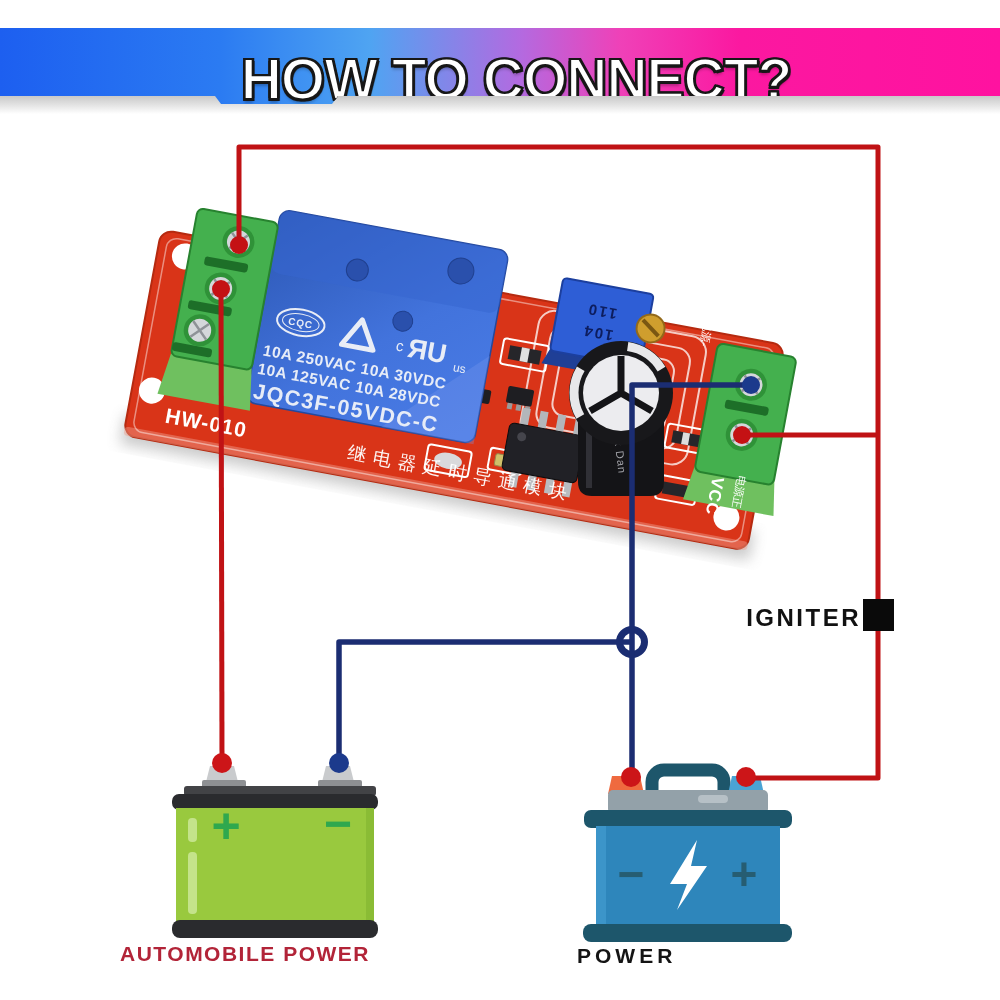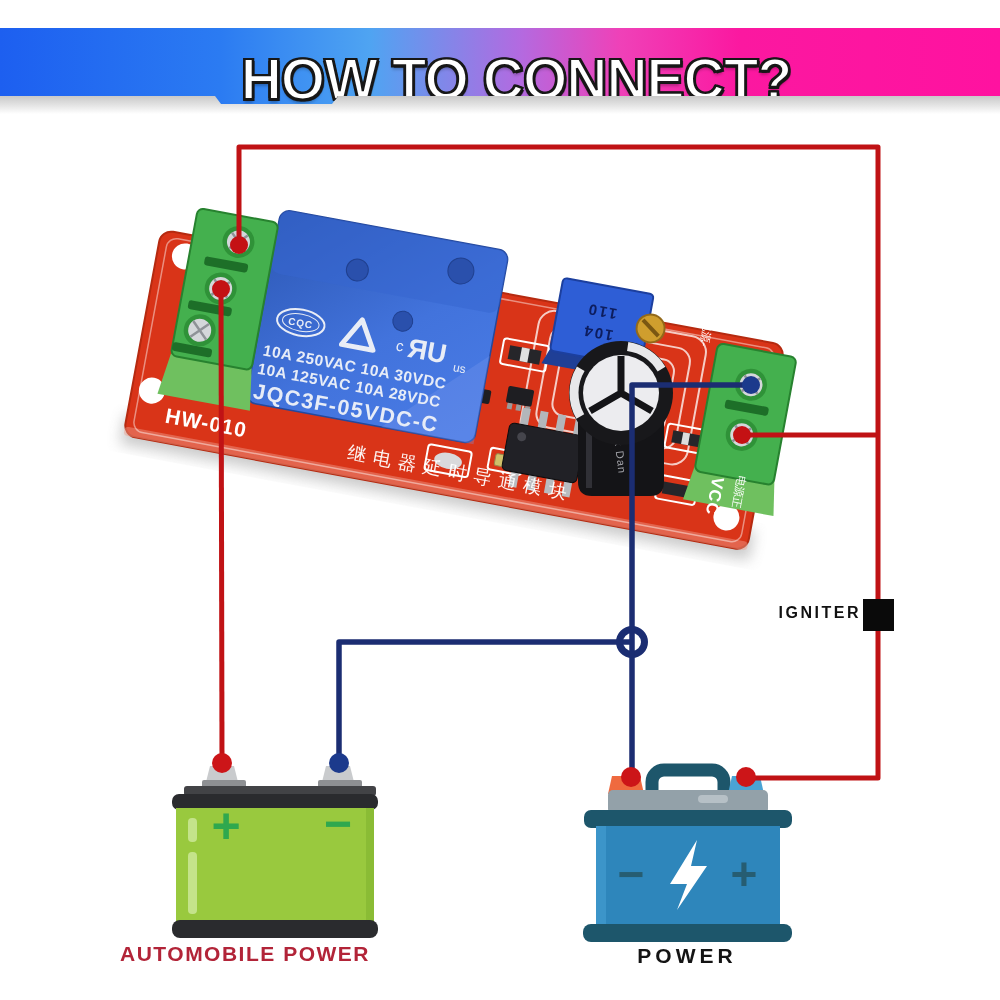--- a/index.html
+++ b/index.html
@@ -14,24 +14,24 @@
     background:linear-gradient(90deg,#1d5ff0 0%,#2b7bf2 22%,#4fa4f2 37%,#b36ae0 52%,#ef41b8 62%,#fb18a0 74%,#ff12a0 100%);
     clip-path:polygon(0 0,100% 0,100% 89.5%,33.8% 89.5%,33.2% 100%,22.1% 100%,21.5% 89.5%,0 89.5%);}
   .banner h1{margin:16px;position:absolute;left:0;top:5px;width:100%;text-align:center;
     font-size:57px;line-height:60px;font-weight:700;letter-spacing:-1px;color:#ffffff;
     -webkit-text-stroke:2.2px #171717;
     text-shadow:2px 2px 0 #17171766, -1.5px -1.5px 0 #171717, 1.5px -1.5px 0 #171717,
                 -1.5px 1.5px 0 #171717, 1.5px 1.5px 0 #171717, 0 4px 3px rgba(0,0,0,.25);}
 
   
   .lbl{position:absolute;z-index:5;}
-  .lbl-igniter{top:604px;right:139px;font-size:16px;font-weight:600;letter-spacing:2.5px;color:#111;}
+  .lbl-igniter{top:604px;right:139px;font-size:24px;font-weight:600;letter-spacing:2.5px;color:#111;}
   .lbl-relay{top:942px;left:120px;width:250px;text-align:center;font-size:21px;font-weight:700;
              letter-spacing:1.5px;color:#b22438;}
-  .lbl-power{top:944px;left:577px;width:220px;text-align:center;font-size:21px;font-weight:600;
+  .lbl-power{top:944px;left:577px;width:220px;text-align:left;font-size:21px;font-weight:600;
              letter-spacing:4px;color:#141414;}
   svg text{font-family:"Liberation Sans","DejaVu Sans",sans-serif;}
 </style>
 </head>
 <body>
 
 <div class="banner-shadow"></div>
 <div class="banner">
   <h1>HOW TO CONNECT?</h1>
 </div>

